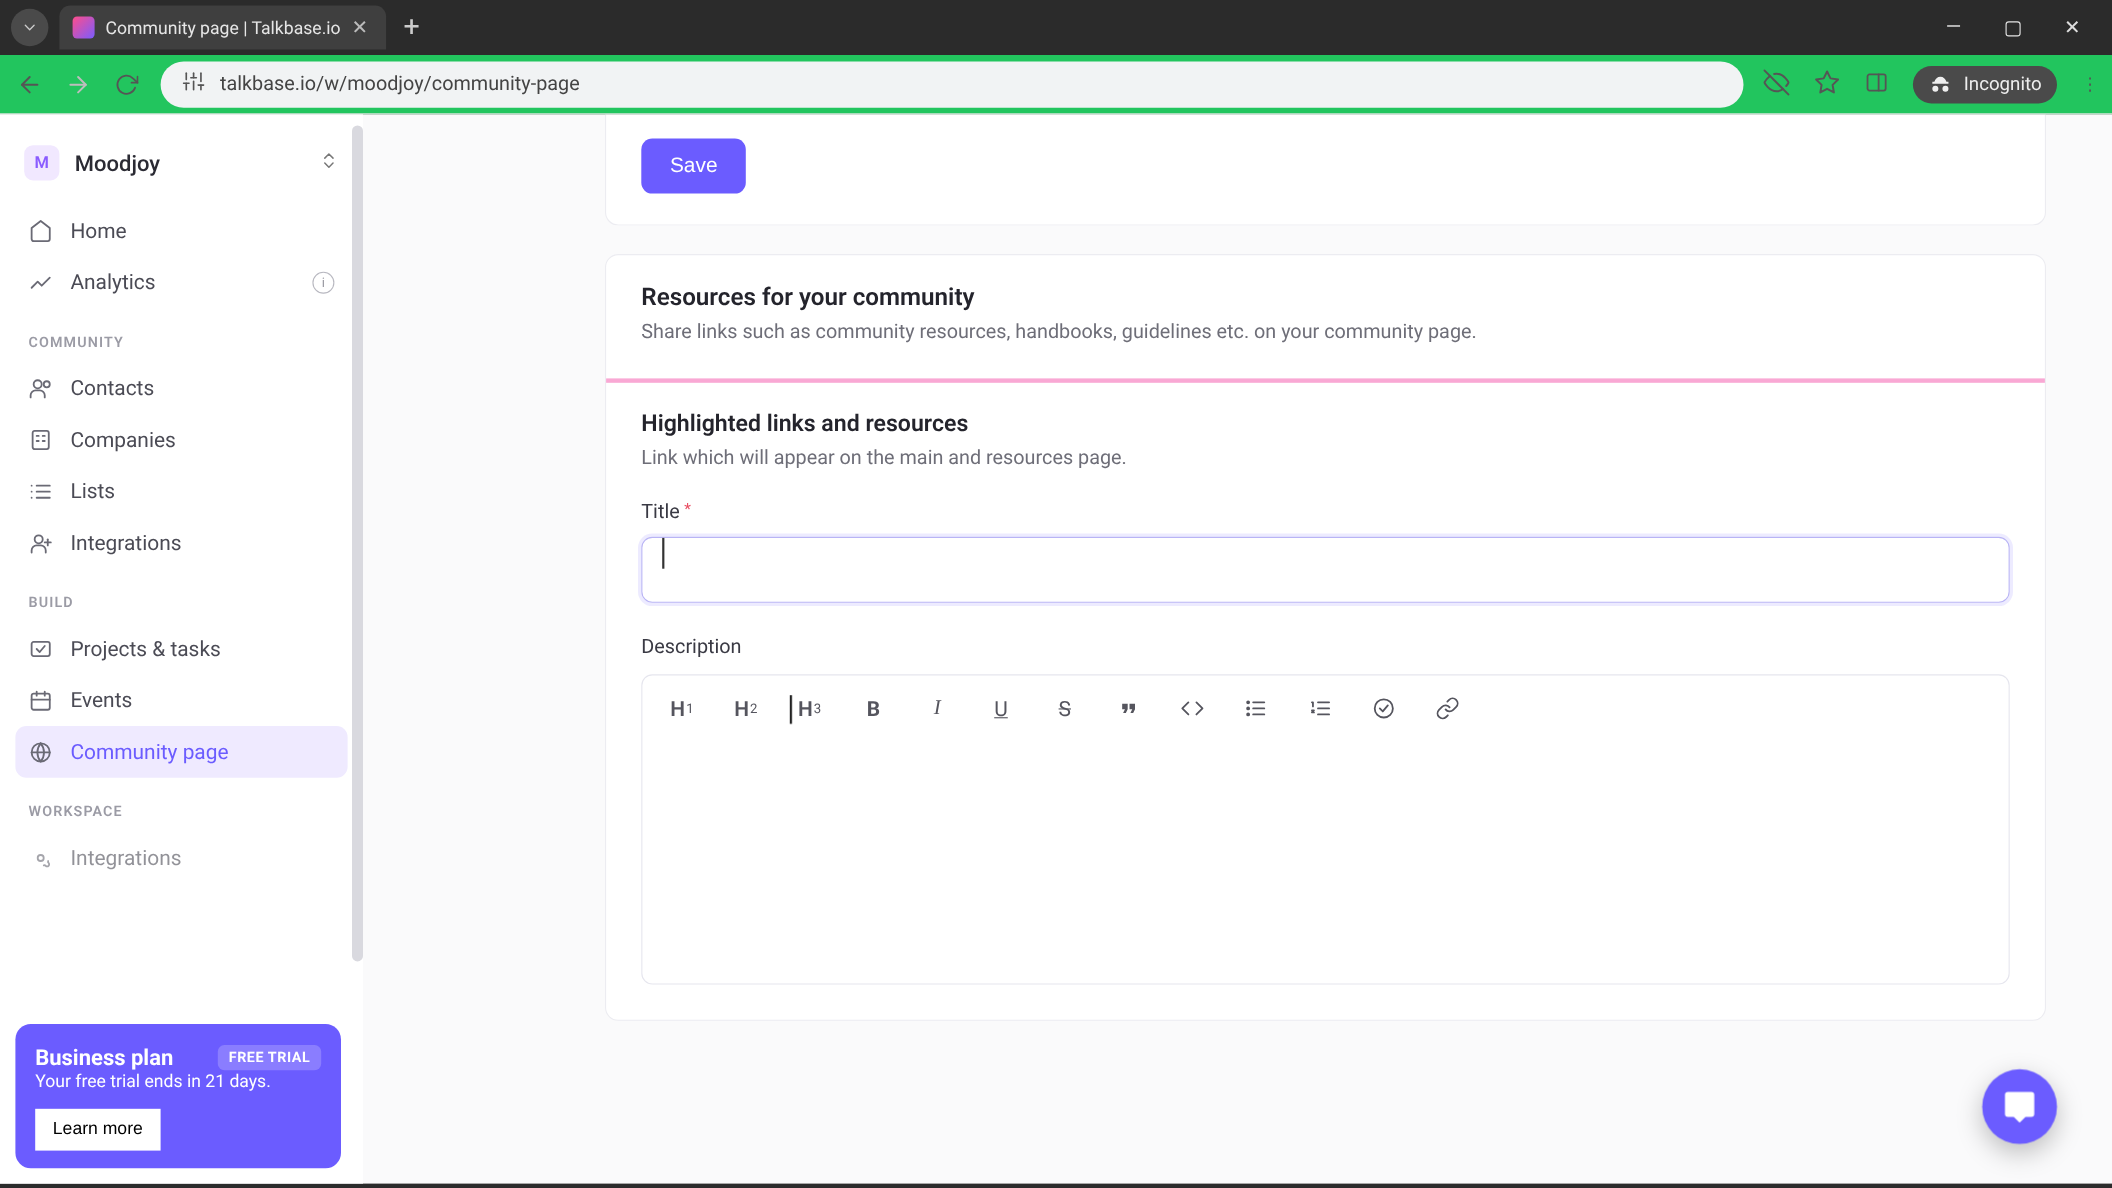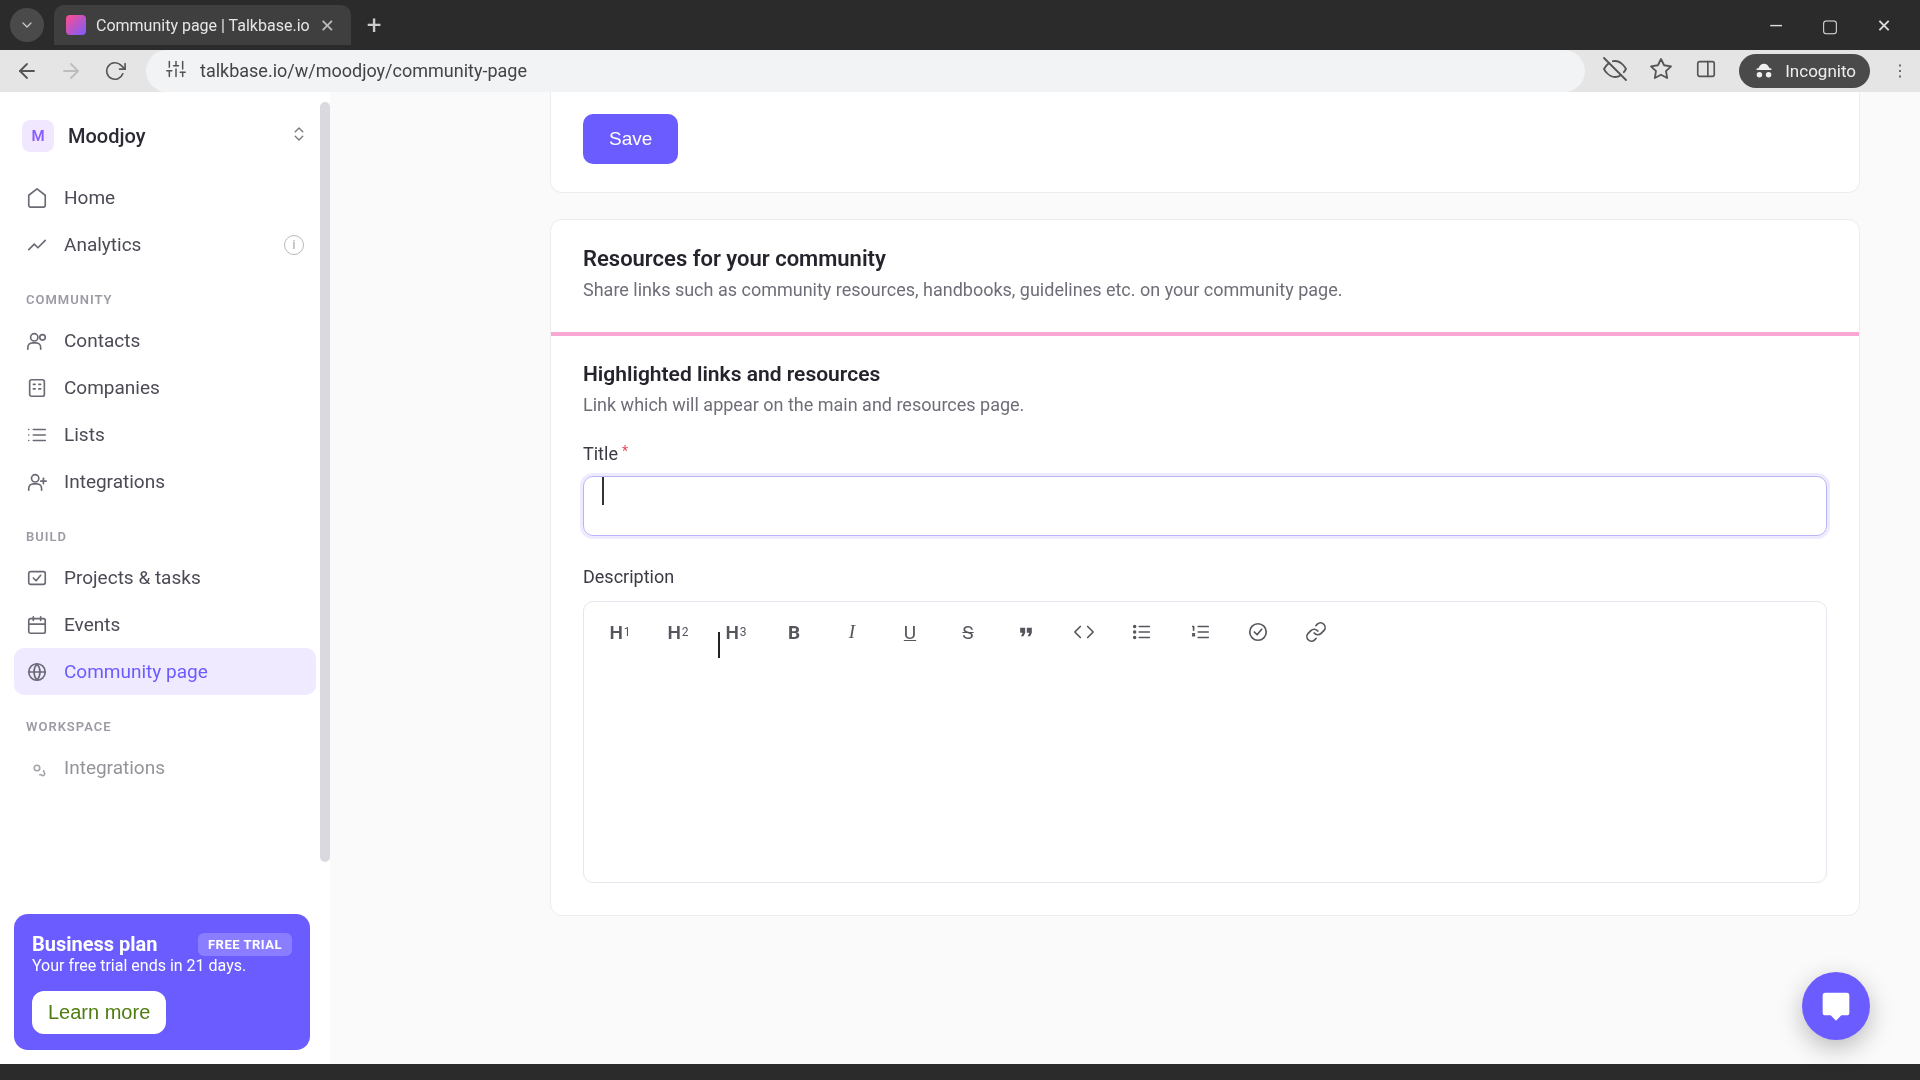--- a/index.html
+++ b/index.html
@@ -9,21 +9,21 @@
   .browser-chrome { background: #2b2b2b; }
   .tab-bar { display: flex; align-items: center; height: 50px; padding: 15px 10px; gap: 10px; }
   .tab-menu { width: 34px; height: 34px; border-radius: 50%; background: #4a4a4a; display: flex; align-items: center; justify-content: center; color: #ccc; }
   .tab { display: flex; align-items: center; background: #3f3f3f; color: #e6e6e6; height: 40px; padding: 0 16px 0 12px; border-radius: 10px 10px 0 0; gap: 10px; font-size: 16px; min-width: 280px; }
   .tab .favicon { width: 20px; height: 20px; background: linear-gradient(135deg,#ff4d8a,#7a5cff); border-radius: 4px; }
   .tab .close { color: #bbb; font-size: 18px; margin-left: auto; }
   .new-tab { color: #ccc; font-size: 26px; padding: 0 6px; }
   .window-controls { margin-left: auto; display: flex; gap: 34px; color: #ddd; font-size: 18px; padding-right: 16px; }
   .window-controls span { display: inline-flex; width: 20px; justify-content: center; }
 
-  .addr-bar { display: flex; align-items: center; height: 42px; background: #e5e5e5; border-bottom: 1px solid #e5e5e5; padding: 0 14px; gap: 18px; }
+  .addr-bar { display: flex; align-items: center; height: 54px; background: #22c55e; border-bottom: 1px solid #e5e5e5; padding: 0 14px; gap: 18px; }
   .nav-btn { width: 26px; height: 26px; color: #555; display: flex; align-items: center; justify-content: center; }
   .nav-btn.disabled { color: #bdbdbd; }
   .url-chip { display: flex; align-items: center; gap: 14px; background: #f1f3f4; border-radius: 26px; height: 42px; padding: 0 20px; flex: 1; color: #444; font-size: 18px; }
   .url-chip .tune { color: #555; }
   .right-icons { display: flex; align-items: center; gap: 22px; color: #555; }
   .incognito { display: flex; align-items: center; gap: 10px; background: #4a4a4a; color: #eee; padding: 6px 14px; border-radius: 20px; font-size: 17px; }
 
   
   .app { display: flex; height: calc(1080px - 108px); background: #fafafb; }
 
@@ -41,21 +41,21 @@
   .nav-item.active .ic { color: #6b5cff; }
   .nav-item .info { margin-left: auto; width: 20px; height: 20px; border: 1.5px solid #b8b8c0; border-radius: 50%; font-size: 12px; display:flex;align-items:center;justify-content:center;color:#9a9aa2; }
 
   .section-label { font-size: 13px; letter-spacing: 1px; color: #9b9ba5; padding: 24px 12px 10px 12px; font-weight: 600; }
 
   .promo { position: absolute; left: 14px; right: 20px; bottom: 14px; background: #6b5cff; color: #fff; border-radius: 14px; padding: 18px 18px 16px 18px; }
   .promo-head { display: flex; align-items: center; justify-content: space-between; }
   .promo-title { font-size: 20px; font-weight: 700; }
   .promo-badge { background: #8a7dff; font-size: 13px; font-weight: 700; padding: 4px 10px; border-radius: 6px; letter-spacing: .5px; }
   .promo-sub { font-size: 16px; margin-bottom: 16px; }
-  .promo-btn { background: #fff; color: #4d7c0f; border: none; padding: 10px 16px; border-radius: 12px; font-size: 20px; font-weight: 500; }
+  .promo-btn { background: #fff; color: #000000; border: none; padding: 10px 16px; border-radius: 0; font-size: 16px; font-weight: 500; }
 
   .content { flex: 1; padding: 0 60px 0 220px; overflow: hidden; }
 
   .card { background: #fff; border: 1px solid #ececf1; border-radius: 12px; margin-bottom: 26px; }
   .card-top { padding: 0 32px 28px 32px; border-top: none; }
   .save-btn { background: #6b5cff; color: #fff; border: none; padding: 14px 26px; border-radius: 10px; font-size: 19px; font-weight: 400; margin-top: 22px; }
 
   .card-body { padding: 26px 32px 32px 32px; }
   .h-title { font-size: 22px; font-weight: 600; color: #24242c; margin-bottom: 8px; }
   .h-sub { font-size: 18px; color: #6e6e78; }

